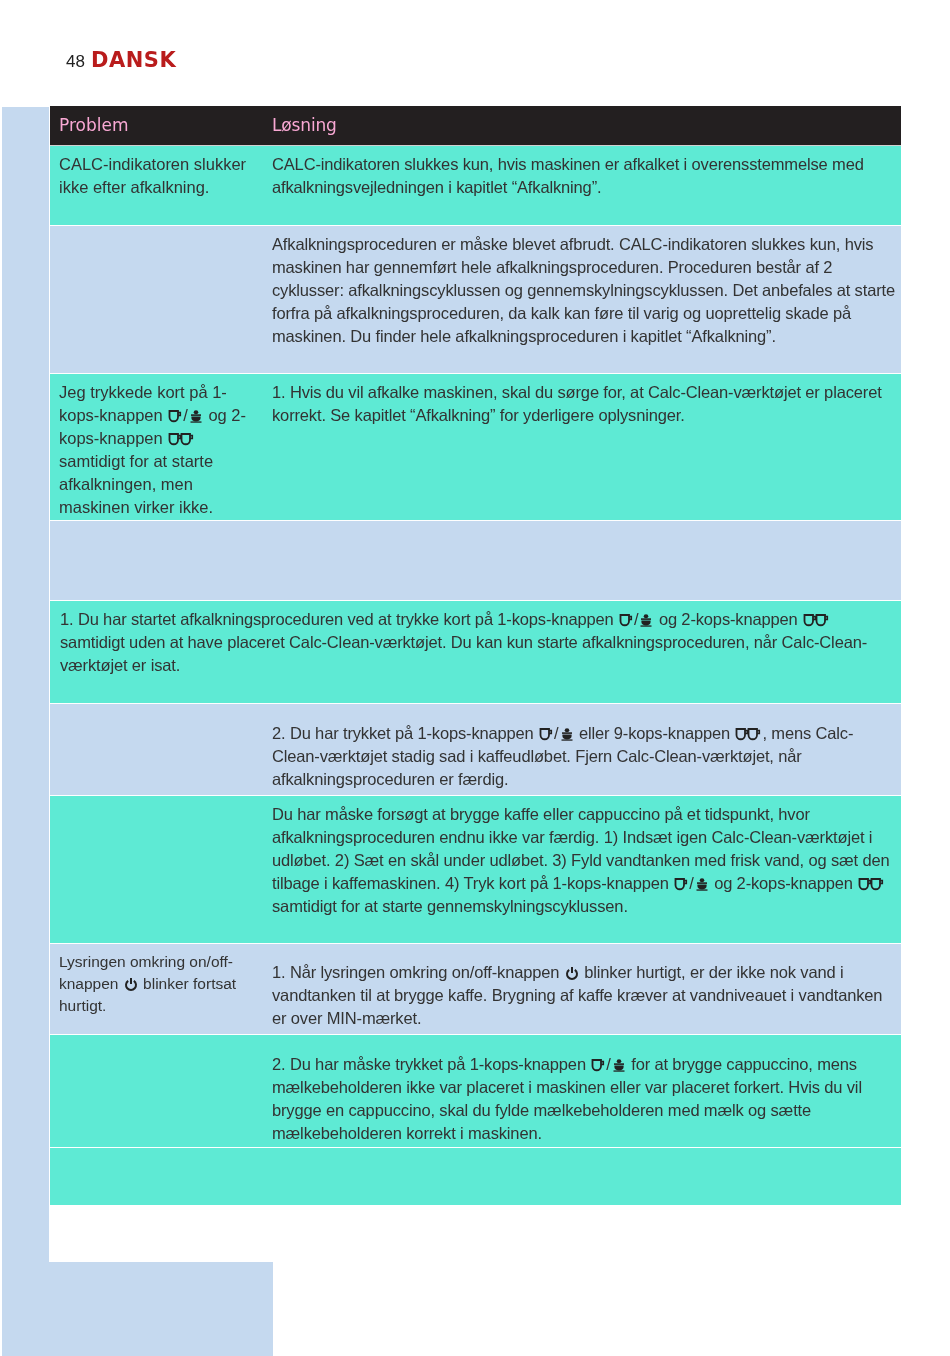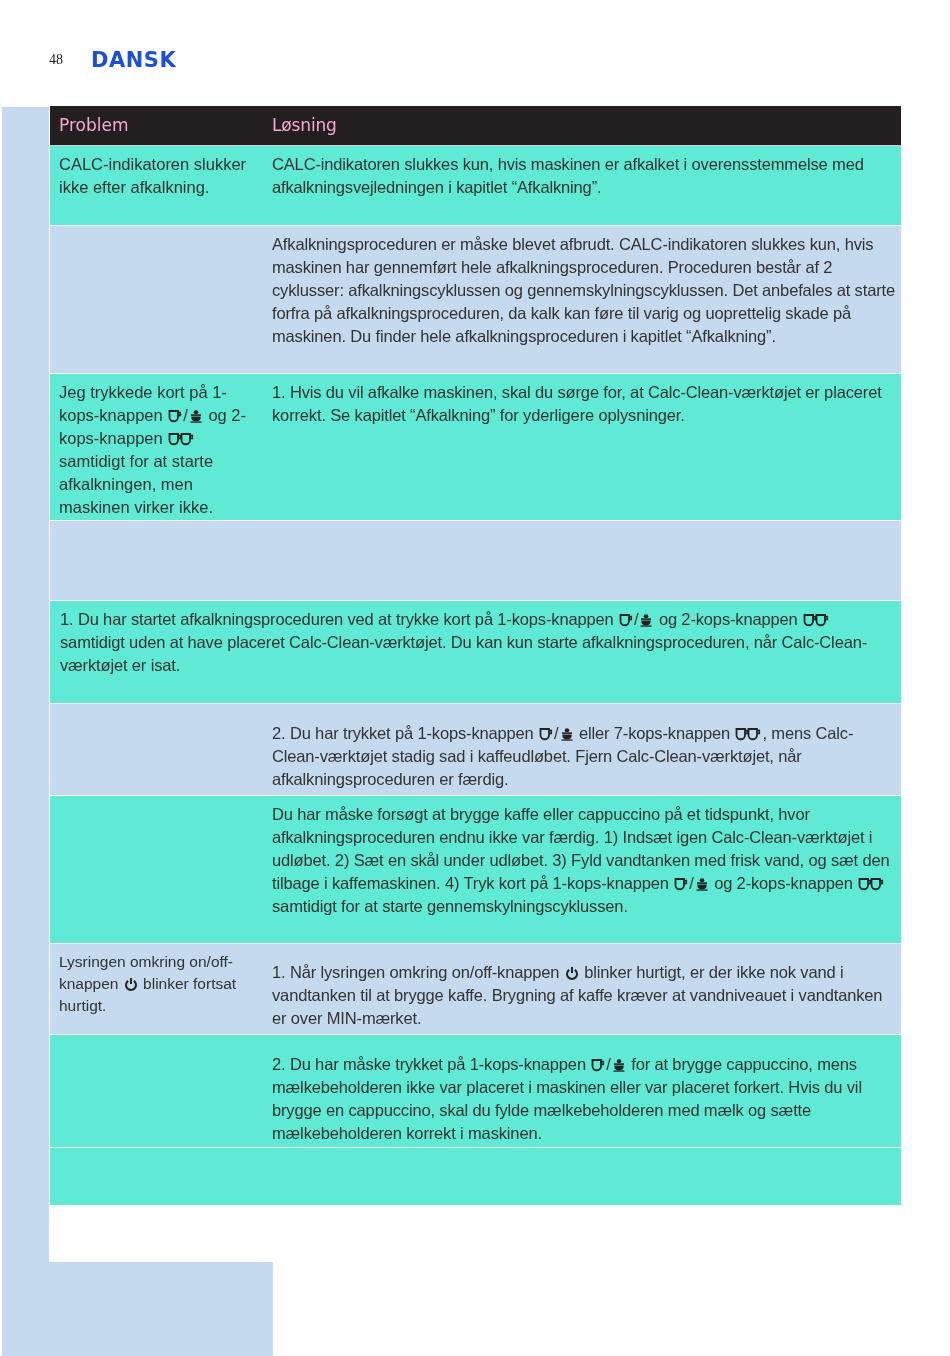--- a/index.html
+++ b/index.html
@@ -3,26 +3,26 @@
 <meta charset="utf-8">
 <style>
   html, body { margin: 0; padding: 0; }
   body {
     width: 950px; height: 1356px; position: relative; overflow: hidden;
     background: #ffffff;
     font-family: "DejaVu Sans", sans-serif;
     color: #2b2b2b;
   }
   .page-num {
-    position: absolute; left: 49px; top: 52px;
-    font-size: 14px; color: #222; font-family: Liberation Serif, serif;
+    position: absolute; left: 66px; top: 52px;
+    font-size: 17px; color: #222; font-family: Liberation Sans, sans-serif;
   }
   .section-title {
     position: absolute; left: 91px; top: 48px;
-    font-size: 21px; font-weight: bold; color: #1d4ed8; letter-spacing: 0.5px;
+    font-size: 21px; font-weight: bold; color: #b91c1c; letter-spacing: 0.5px;
     font-family: "DejaVu Sans", sans-serif;
   }
   .side-band {
     position: absolute; left: 2px; top: 107px; width: 47px; height: 1249px;
     background: #c5d9ef;
   }
   .bottom-band {
     position: absolute; left: 49px; top: 1262px; width: 224px; height: 94px;
     background: #c5d9ef;
   }
@@ -130,21 +130,21 @@
             <use href="#sym-cup" x="12" width="14" height="14"></use>
           </svg></span><span> samtidigt uden at have placeret Calc-Clean-værktøjet. Du kan kun starte afkalkningsproceduren, når Calc-Clean-værktøjet er isat.</span></div>
   </div>
 
   <div class="row blue" style="height:92px">
     <div class="c1"></div>
     <div class="c2" style="padding-top:18px"><span>2. Du har trykket på 1-kops-knappen </span><span class="icon"><svg width="14" height="14">
             <use href="#sym-cup"></use>
           </svg></span><span>/</span><span class="icon"><svg width="14" height="14">
             <use href="#sym-capp"></use>
-          </svg></span><span> eller 7-kops-knappen </span><span class="icon"><svg width="26" height="14" viewBox="0 0 26 14">
+          </svg></span><span> eller 9-kops-knappen </span><span class="icon"><svg width="26" height="14" viewBox="0 0 26 14">
             <use href="#sym-cup" x="0" width="14" height="14"></use>
             <use href="#sym-cup" x="12" width="14" height="14"></use>
           </svg></span><span>, mens Calc-Clean-værktøjet stadig sad i kaffeudløbet. Fjern Calc-Clean-værktøjet, når afkalkningsproceduren er færdig.</span></div>
   </div>
 
   <div class="row white" style="height:148px">
     <div class="c1"></div>
     <div class="c2"><span>Du har måske forsøgt at brygge kaffe eller cappuccino på et tidspunkt, hvor afkalkningsproceduren endnu ikke var færdig. 1) Indsæt igen Calc-Clean-værktøjet i udløbet. 2) Sæt en skål under udløbet. 3) Fyld vandtanken med frisk vand, og sæt den tilbage i kaffemaskinen. 4) Tryk kort på 1-kops-knappen </span><span class="icon"><svg width="14" height="14">
             <use href="#sym-cup"></use>
           </svg></span><span>/</span><span class="icon"><svg width="14" height="14">

